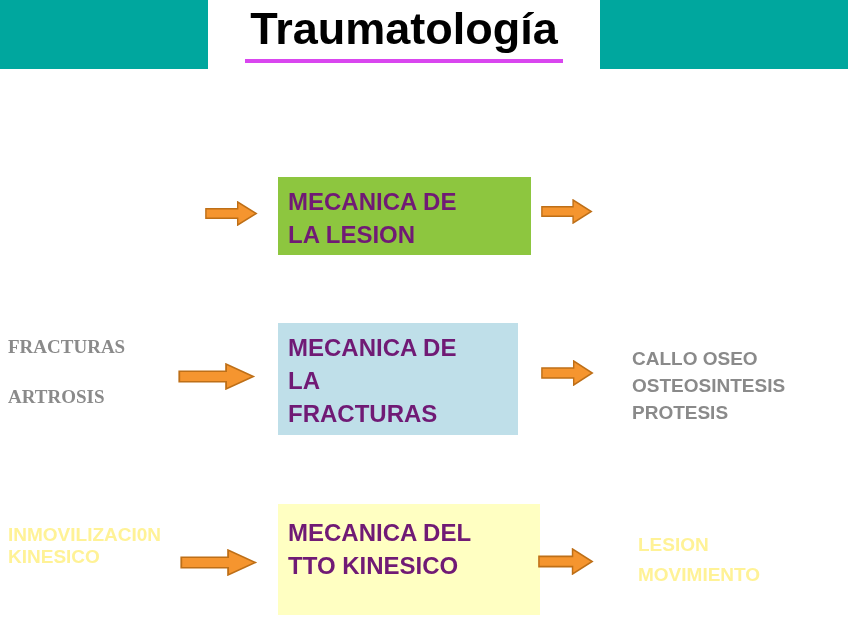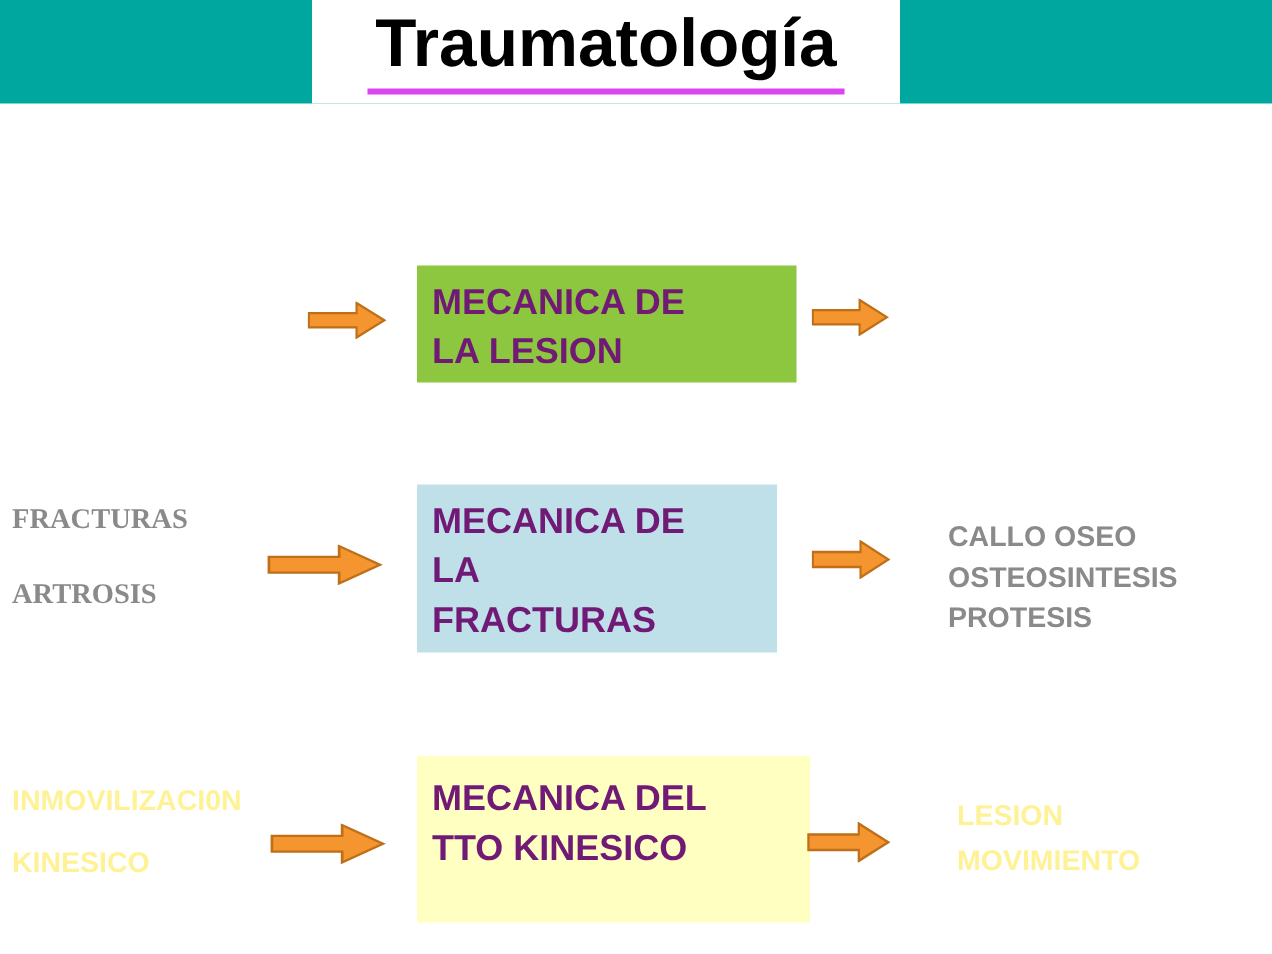--- a/index.html
+++ b/index.html
@@ -37,21 +37,21 @@
 
   
   .side{
     position:absolute;font-weight:bold;font-size:19px;line-height:22px;
     display:flex;flex-direction:column;
   }
   .side-gray{color:#8A8A8A;}
   .side-pale{color:#FFF296;}
   .side-row2-left{left:8px;top:336px;gap:28px;font-family:Liberation Serif, serif;}
   .side-row2-right{left:632px;top:348px;gap:5px;}
-  .side-row3-left{left:8px;top:524px;gap:19px;}
+  .side-row3-left{left:8px;top:524px;gap:0;}
   .side-row3-right{left:638px;top:534px;gap:8px;}
 </style>
 </head>
 <body>
 
 <div class="slide">
 
   <header class="banner">
     <div class="banner-plate">
       <h1 class="title">Traumatología</h1>

